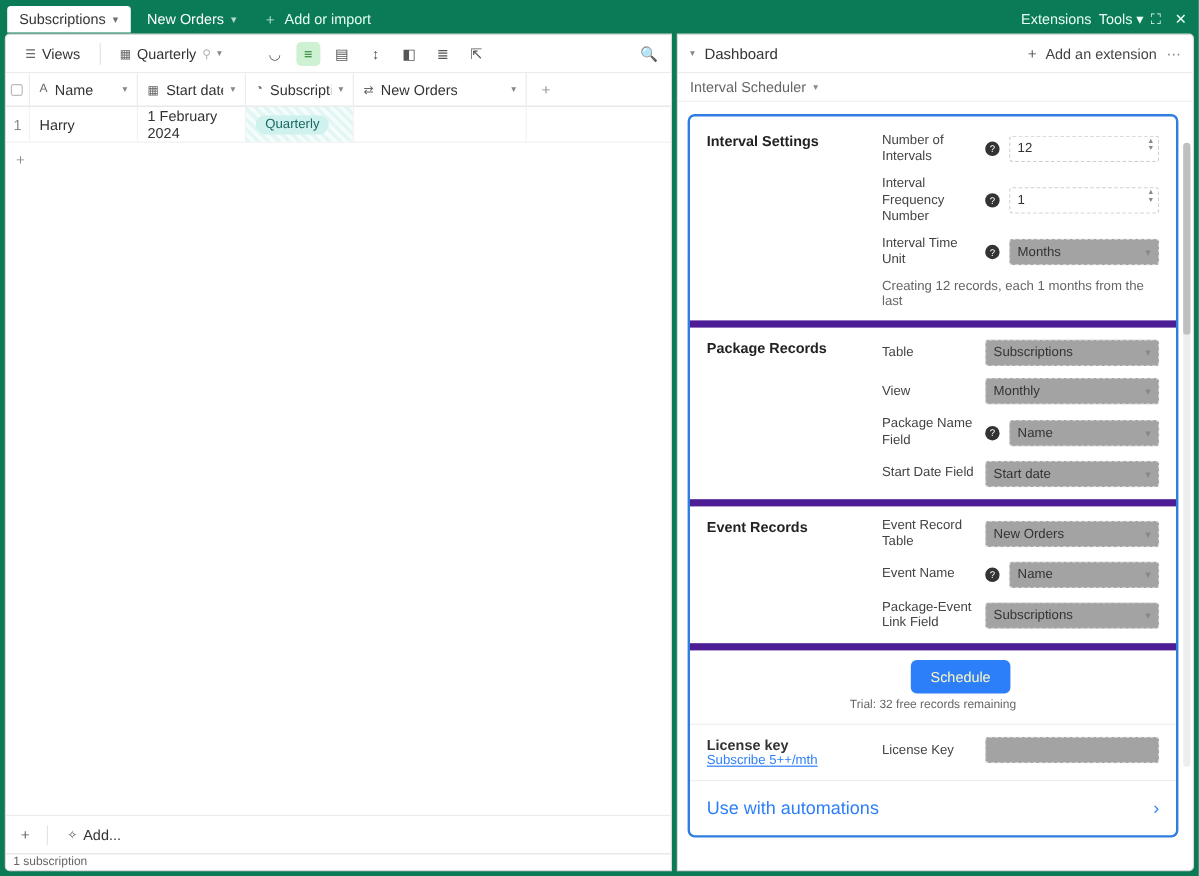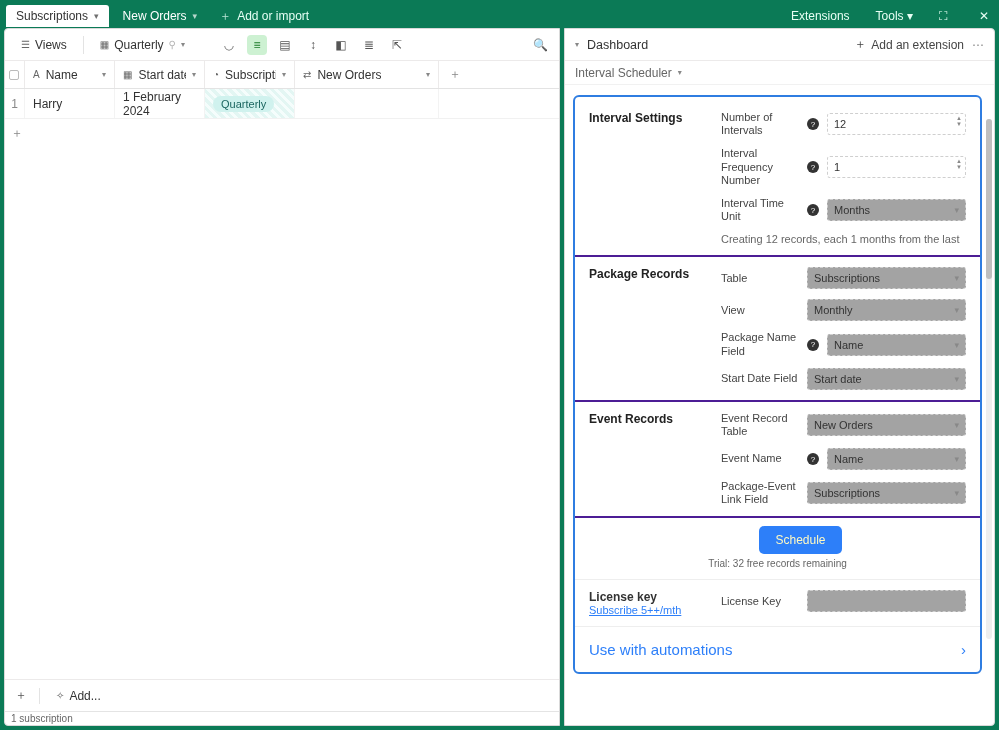--- a/index.html
+++ b/index.html
@@ -5,21 +5,21 @@
   * { box-sizing: border-box; margin: 0; padding: 0; font-family: -apple-system, BlinkMacSystemFont, "Segoe UI", Helvetica, Arial, sans-serif; }
   body { width: 999px; height: 730px; background: #0b7a56; overflow: hidden; font-size: 12px; color: #333; }
   .app { width: 100%; height: 100%; display: flex; flex-direction: column; padding: 4px; border-radius: 30px; }
   
   .topbar { display: flex; align-items: center; height: 24px; gap: 4px; padding: 0 2px; }
   .tab { display: inline-flex; align-items: center; gap: 6px; height: 22px; padding: 0 10px; border-radius: 3px 3px 0 0; font-size: 12px; cursor: pointer; color: #fff; }
   .tab.active { background: #fff; color: #333; }
   .tab .carrot { font-size: 9px; opacity: .7; }
   .add-import { color: #e5fff5; font-size: 12px; display: inline-flex; align-items: center; gap: 6px; cursor: pointer; padding: 0 8px; }
   .plusg { opacity: .8; }
-  .topright { margin-left: auto; display: flex; gap: 26px; align-items: center; color: #e7fff4; font-size: 12px; }
+  .topright { margin-left: auto; display: flex; gap: 6px; align-items: center; color: #e7fff4; font-size: 12px; }
   .topright .wicon { width: 14px; height: 14px; display:inline-block; }
   .body { flex: 1; display: flex; gap: 4px; min-height: 0; }
   
   .left { flex: 0 0 556px; background: #fff; border-radius: 4px 0 0 4px; border: 1px solid #d9d9d9; display: flex; flex-direction: column; overflow: hidden; }
   .toolbar { height: 32px; display: flex; align-items: center; gap: 8px; padding: 0 8px; border-bottom: 1px solid #eceaea; }
   .tbtn { display: inline-flex; align-items: center; gap: 5px; padding: 3px 8px; border-radius: 4px; color: #333; cursor: pointer; font-size: 12px; }
   .toolico { width: 20px; height: 20px; display:inline-flex; align-items:center; justify-content:center; color:#555; border-radius:4px; cursor:pointer; }
   .toolico.fltr { background:#cdf1d2; color:#1b7b28; }
   .carrot2 { font-size: 8px; color:#888; }
   .spacer { flex:1; }
@@ -43,36 +43,36 @@
   .statusbar { height:14px; border-top:1px solid #e4e4e4; padding:0 6px; font-size:10px; color:#666; display:flex; align-items:center; }
   
   .right { flex:1; background:#fff; border-radius: 0 4px 4px 0; border:1px solid #d9d9d9; display:flex; flex-direction:column; overflow:hidden; }
   .rhdr { height:32px; display:flex; align-items:center; padding:0 10px; gap:8px; border-bottom:1px solid #eceaea; }
   .rhdr .ttl { font-size:12.5px; }
   .rhdr .addext { margin-left:auto; color:#444; font-size:12px; display:flex; align-items:center; gap:5px; cursor:pointer; }
   .rhdr .more { color:#888; }
   .rsub { height:24px; display:flex; align-items:center; padding:0 10px; gap:6px; color:#666; border-bottom:1px solid #f1f1f1; font-size:12px;}
   .panelwrap { flex:1; overflow:auto; padding: 10px 12px 8px 8px; }
   .panelbox { border:2px solid #2f7de1; border-radius:6px; padding:4px 0 0 0; }
-  .section { padding:10px 14px; border-bottom:2px solid #4c1d95; display:flex; }
+  .section { padding:10px 14px; border-bottom:6px solid #4c1d95; display:flex; gap:14px; }
   .section:last-of-type { border-bottom:none; }
   .section .stitle { width: 132px; font-weight:600; font-size:12px; color:#222; }
   .section .scontent { flex:1; display:flex; flex-direction:column; gap:10px; }
   .frow { display:flex; align-items:center; gap:8px; }
   .flabel { flex: 0 0 78px; font-size:11px; color:#444; line-height:1.2; }
   .fhelp { width:12px; height:12px; border-radius:50%; background:#333; color:#fff; font-size:8px; display:flex; align-items:center; justify-content:center; flex-shrink:0; }
   .finput, .fselect { flex:1; height:22px; border:1px dashed #cfcfcf; border-radius:3px; background:#a3a3a3; display:flex; align-items:center; padding:0 6px; font-size:11px; color:#333; position:relative; }
   .fselect::after { content:"▾"; position:absolute; right:6px; color:#888; font-size:9px; }
   .numinput { flex:1; height:22px; border:1px dashed #cfcfcf; border-radius:3px; display:flex; align-items:center; padding:0 6px; font-size:11px; position:relative; }
   .spin { position:absolute; right:3px; top:1px; display:flex; flex-direction:column; font-size:6px; color:#888; gap:0; }
   .note { font-size:11px; color:#666; }
   .schedwrap { display:flex; flex-direction:column; align-items:center; gap:4px; padding:8px 0 10px; border-bottom:1px solid #eee; }
   .schedbtn { background:#2d7ff9; color:#fef9c3; border:none; border-radius:5px; padding:7px 16px; font-size:12px; cursor:pointer;margin-left:46px; }
   .trialtxt { font-size:10px; color:#666; }
-  .licsec { padding:10px 14px; display:flex; border-bottom:1px solid #eee; }
+  .licsec { padding:10px 14px; display:flex; gap:14px; border-bottom:1px solid #eee; }
   .licsec .stitle { width:132px; }
   .liclink { color:#2d7ff9; font-size:11px; cursor:pointer;text-decoration:underline; }
   .uselink { padding:14px 14px; display:flex; align-items:center; justify-content:space-between; color:#2d7ff9; font-size:15px; font-weight:500; cursor:pointer;}
   .scrolltrack { position:absolute; right:2px; top:90px; width:6px; height:520px; background:#eee; border-radius:3px; }
   .scrollthumb { position:absolute; right:2px; top:90px; width:6px; height:160px; background:#bfbfbf; border-radius:3px; }
   .chkbox { width:10px; height:10px; border:1px solid #bbb; border-radius:2px; }
   .licsec .scontent2 { flex:1; }
   .ficon { font-size:10px; color:#666; }
 </style>
 </head>

